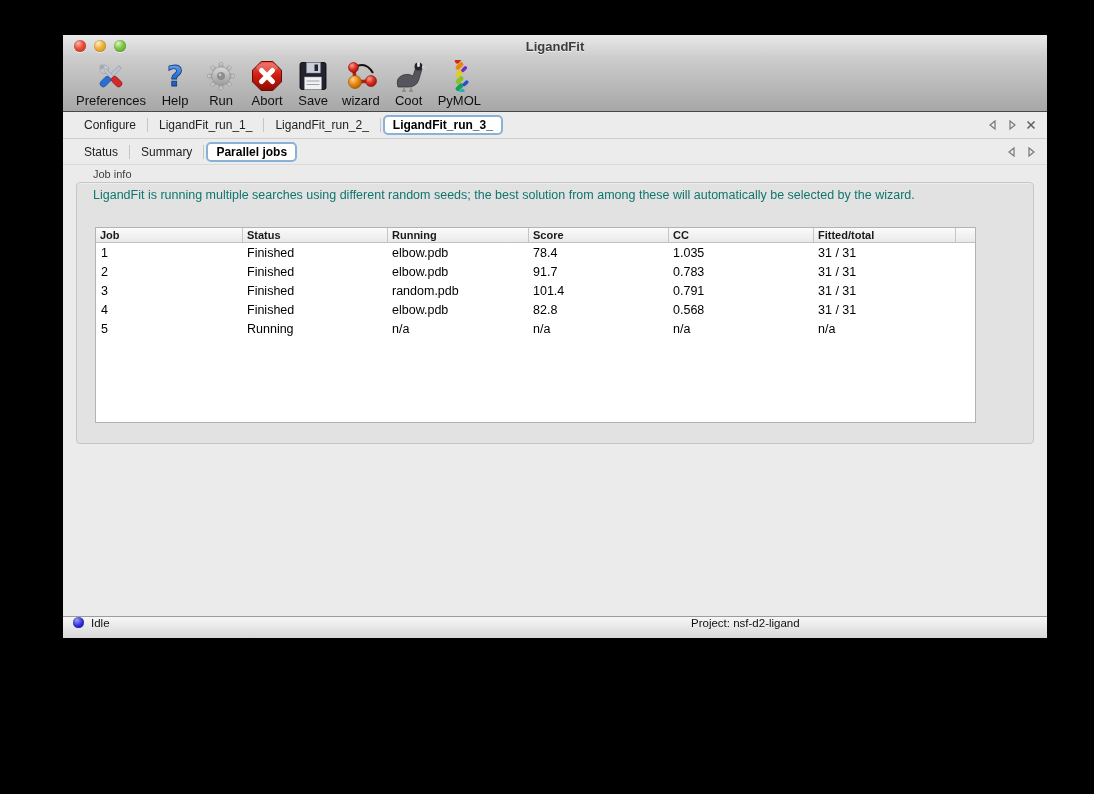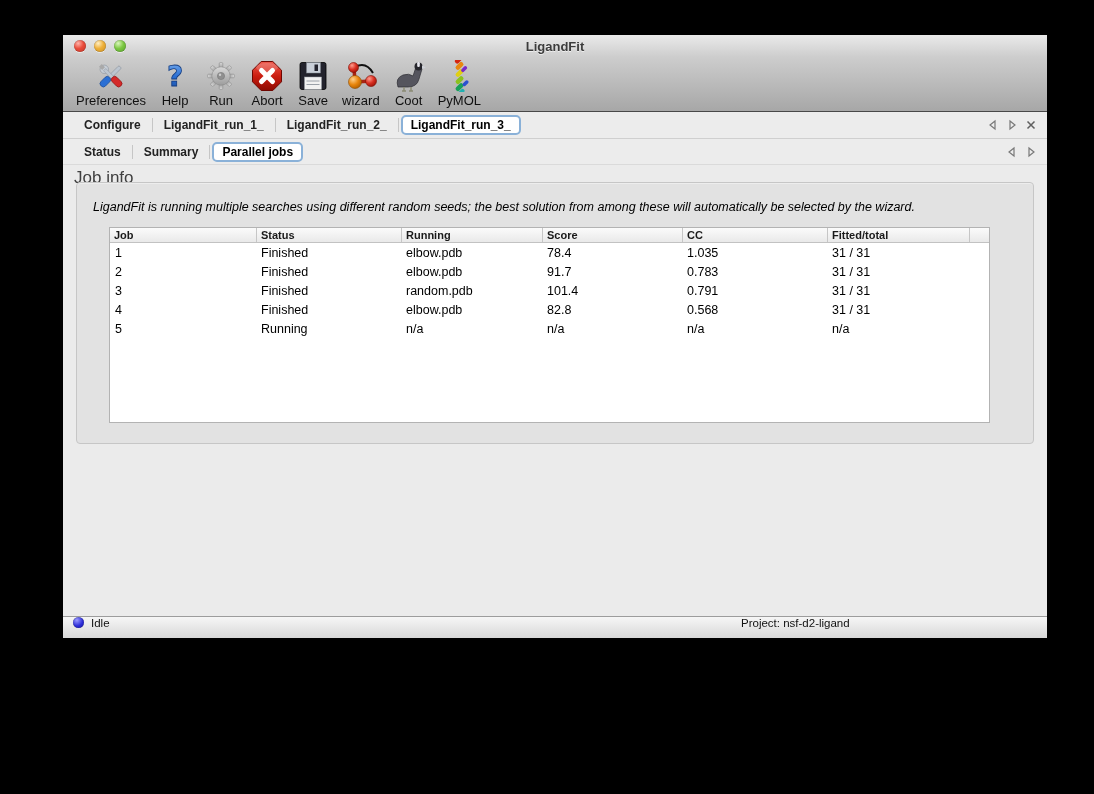--- a/index.html
+++ b/index.html
@@ -38,41 +38,41 @@
   .tool .ticon { width:34px; height:32px; display:flex; align-items:center; justify-content:center; }
   .tool .tlabel { font-size:13px; color:#101010; margin-top:1px; white-space:nowrap; }
 
   
   .tabrow {
     background:#ececec; display:flex; align-items:center;
     padding-left:12px; position:relative;
   }
   .tabrow1 { height:27px; flex:0 0 27px; border-bottom:1px solid #cfcfcf; }
   .tabrow2 { height:26px; flex:0 0 26px; border-bottom:1px solid #dadada; }
-  .tab { font-size:12px; color:#222; padding:2px 9px; white-space:nowrap;font-weight:bold; }
+  .tab { font-size:12px; color:#222; padding:2px 9px; white-space:nowrap; }
   .tab.selected {
     background:#fff; border:2px solid #8ab1d8; border-radius:5px;
     font-weight:bold; padding:1px 8px; color:#000000;
   }
   .tab-sep { width:1px; height:14px; background:#c6c6c6; margin:0 2px; }
   .tabnav { position:absolute; right:10px; top:0; bottom:0; display:flex; align-items:center; gap:7px; }
   .navglyph { width:12px; height:12px; display:flex; align-items:center; justify-content:center; }
 
   
   .content { flex:1 1 auto; position:relative; background:#ebebeb; }
-  .group-label { position:absolute; left:11px; top:3px; font-size:17px; color:#404040; }
+  .group-label { position:absolute; left:30px; top:3px; font-size:11px; color:#404040; }
   .groupbox {
     position:absolute; left:13px; top:17px; width:958px; height:262px;
     background:#e2e2e2; border:1px solid #c6c6c6; border-radius:4px;
     box-shadow:inset 0 1px 0 rgba(255,255,255,.4);
   }
-  .desc { position:absolute; left:16px; top:17px; font-size:12.5px; color:#000000;font-style:italic; }
+  .desc { position:absolute; left:16px; top:5px; font-size:12.5px; color:#0f766e; }
 
   .jobtable {
-    position:absolute; left:32px; top:44px; width:881px; height:196px;
+    position:absolute; left:18px; top:44px; width:881px; height:196px;
     background:#fff; border:1px solid #b3b3b3; overflow:hidden;
   }
   .thead { display:flex; height:15px; background:linear-gradient(#fbfbfb,#e9e9e9); border-bottom:1px solid #c2c2c2; }
   .th { font-size:11px; font-weight:600; color:#1a1a1a; padding:1px 0 0 4px; border-left:1px solid #c6c6c6; overflow:hidden; white-space:nowrap; }
   .th:first-child { border-left:none; }
   .trow { display:flex; height:19px; align-items:center; }
   .td { font-size:12.5px; color:#000; padding-left:5px; overflow:hidden; white-space:nowrap; }
   .c0{width:146px;} .c1{width:145px;} .c2{width:141px;} .c3{width:140px;} .c4{width:145px;} .c5{width:142px;} .c6{width:20px; flex:1;}
 
   
@@ -81,21 +81,21 @@
     background:linear-gradient(#f6f6f6,#d8d8d8);
     border-top:1px solid #9c9c9c;
     display:flex; 
   }
   .status-light {
     width:11px; height:11px; border-radius:50%; margin-left:10px;
     background:radial-gradient(circle at 35% 28%, #9a9aff 0%, #2d2dd8 55%, #1414a0 100%);
     box-shadow:inset 0 0 1px rgba(0,0,0,.6);
   }
   .status-text { font-size:11.5px; color:#111; margin-left:7px; }
-  .project-text { position:absolute; left:678px; font-size:11.5px; color:#111; }
+  .project-text { position:absolute; left:628px; font-size:11.5px; color:#111; }
 </style>
 </head>
 <body>
 
 <svg width="0" height="0" style="position:absolute">
   <defs>
     <radialGradient id="redBall" cx="35%" cy="30%" r="75%">
       <stop offset="0%" stop-color="#ff9c8e"></stop>
         <stop offset="55%" stop-color="#d92f22"></stop>
         <stop offset="100%" stop-color="#9e1408"></stop>

